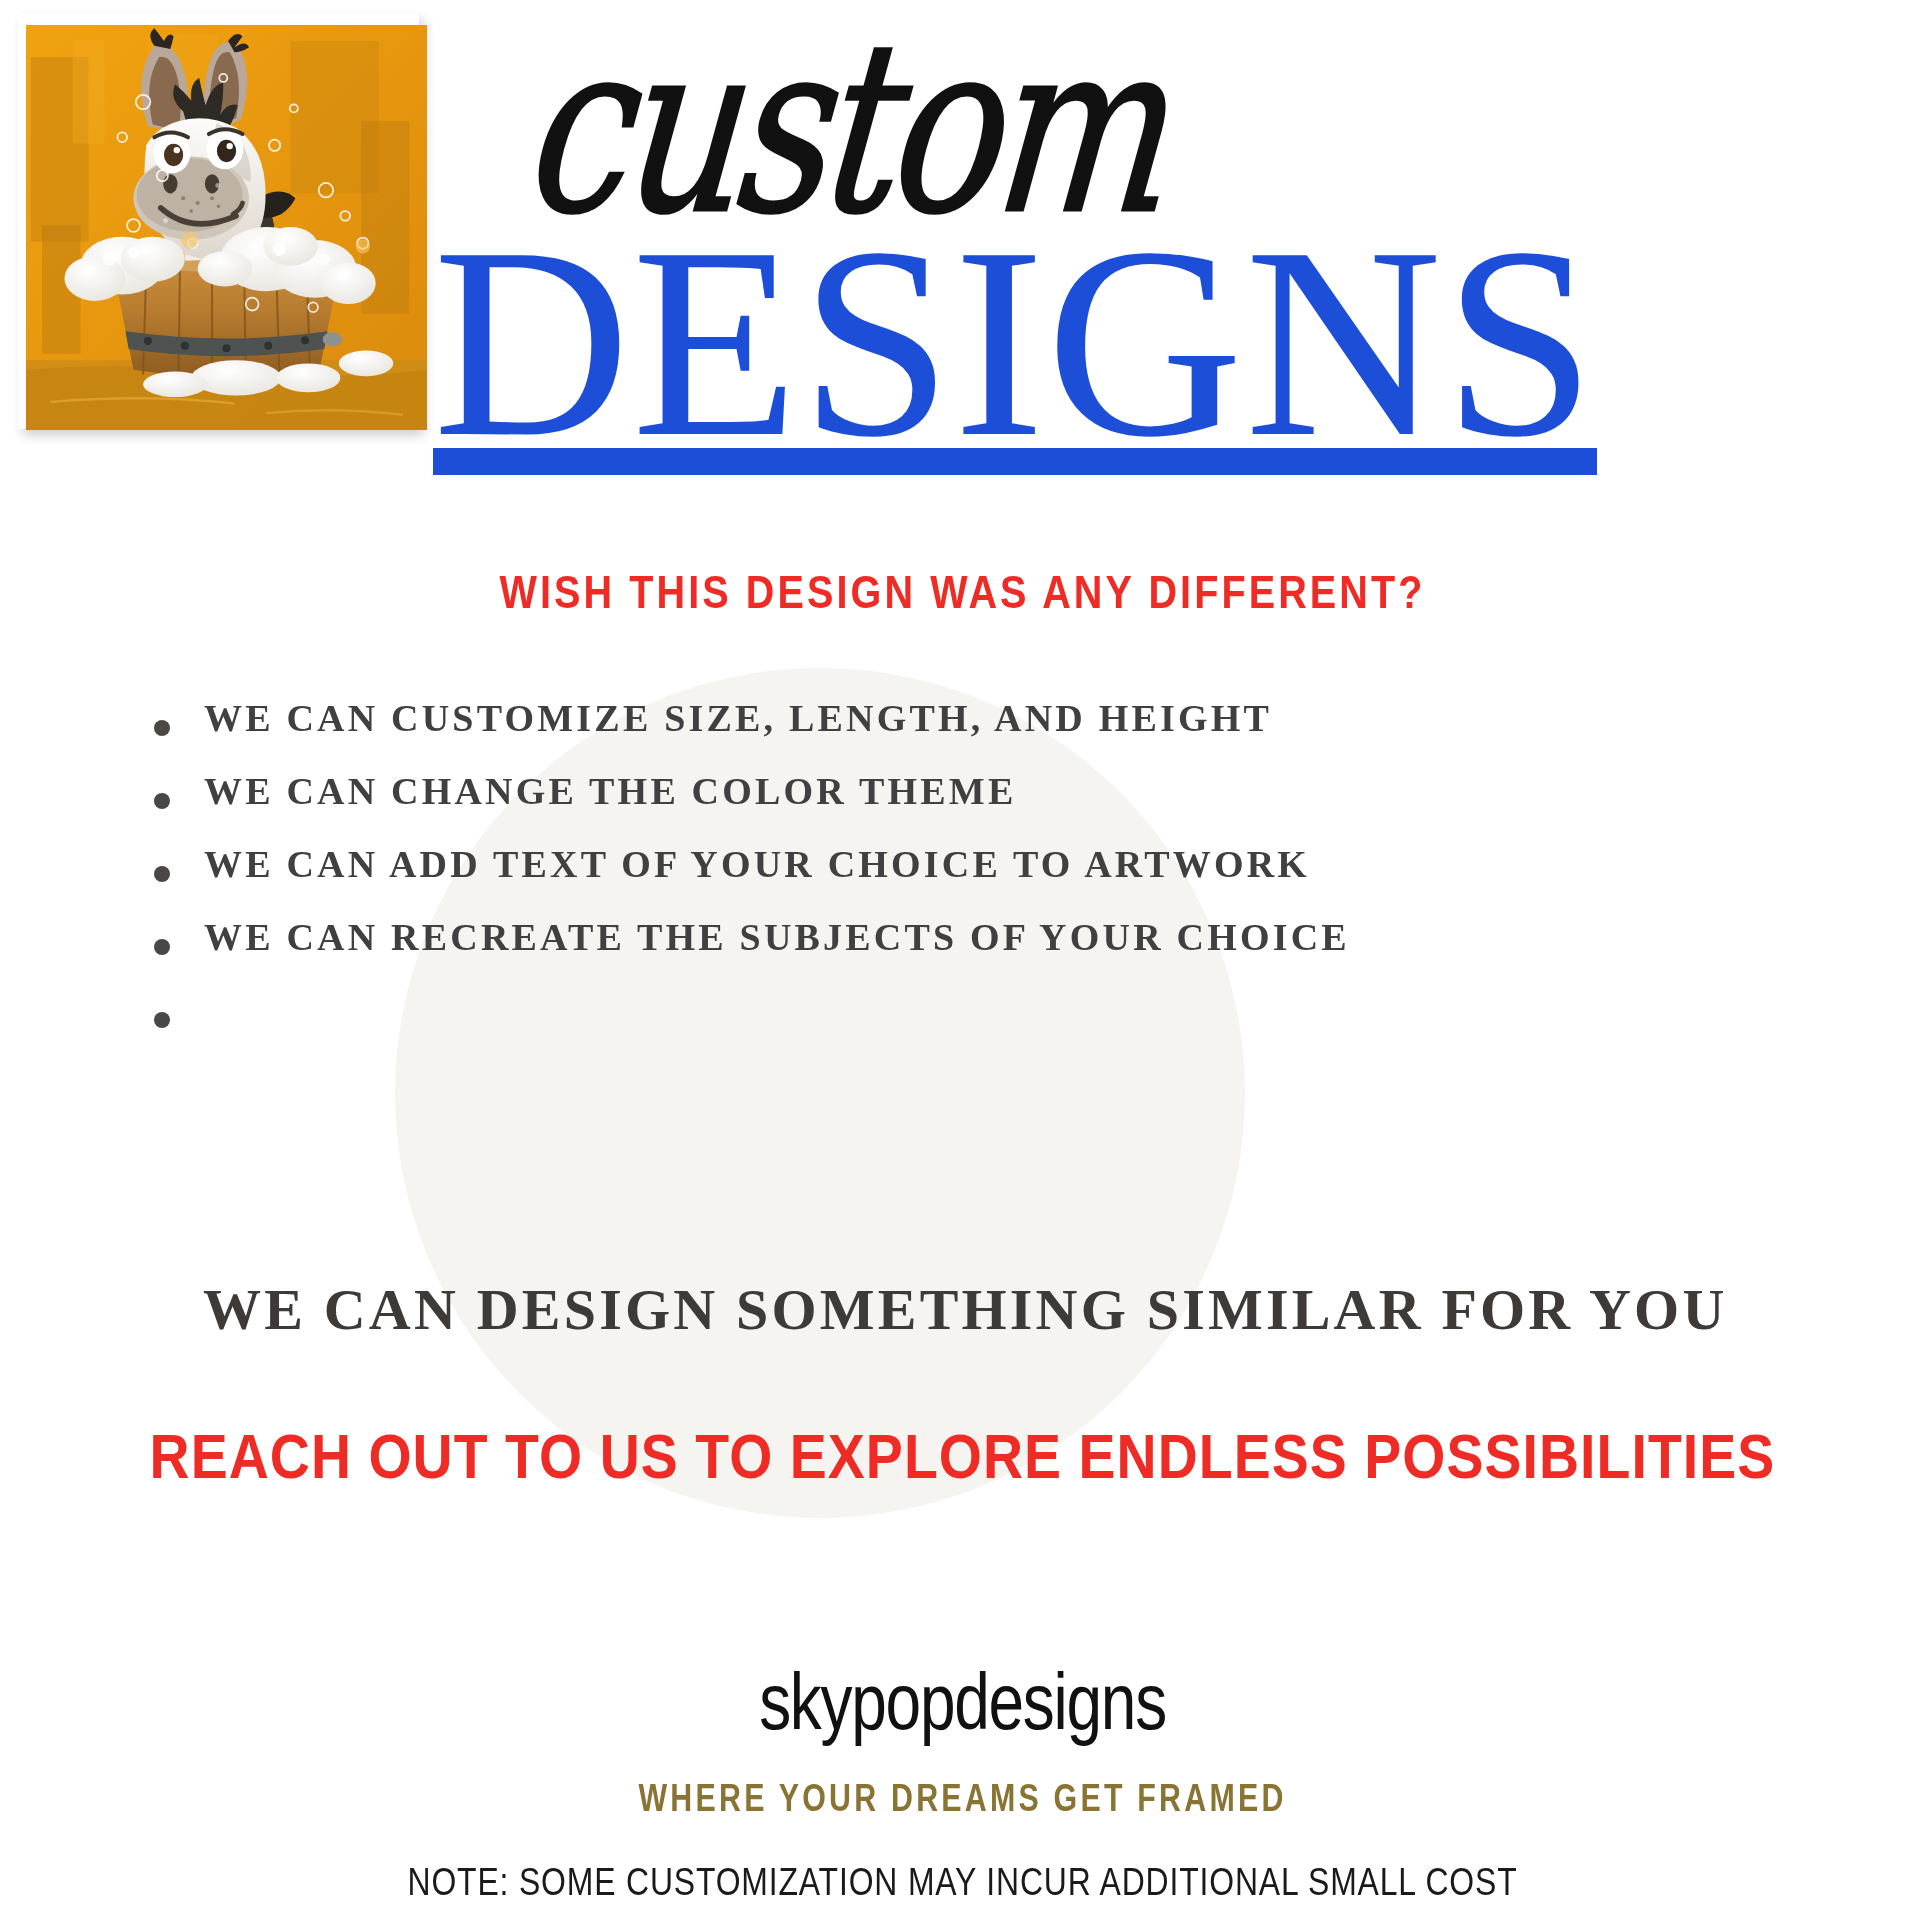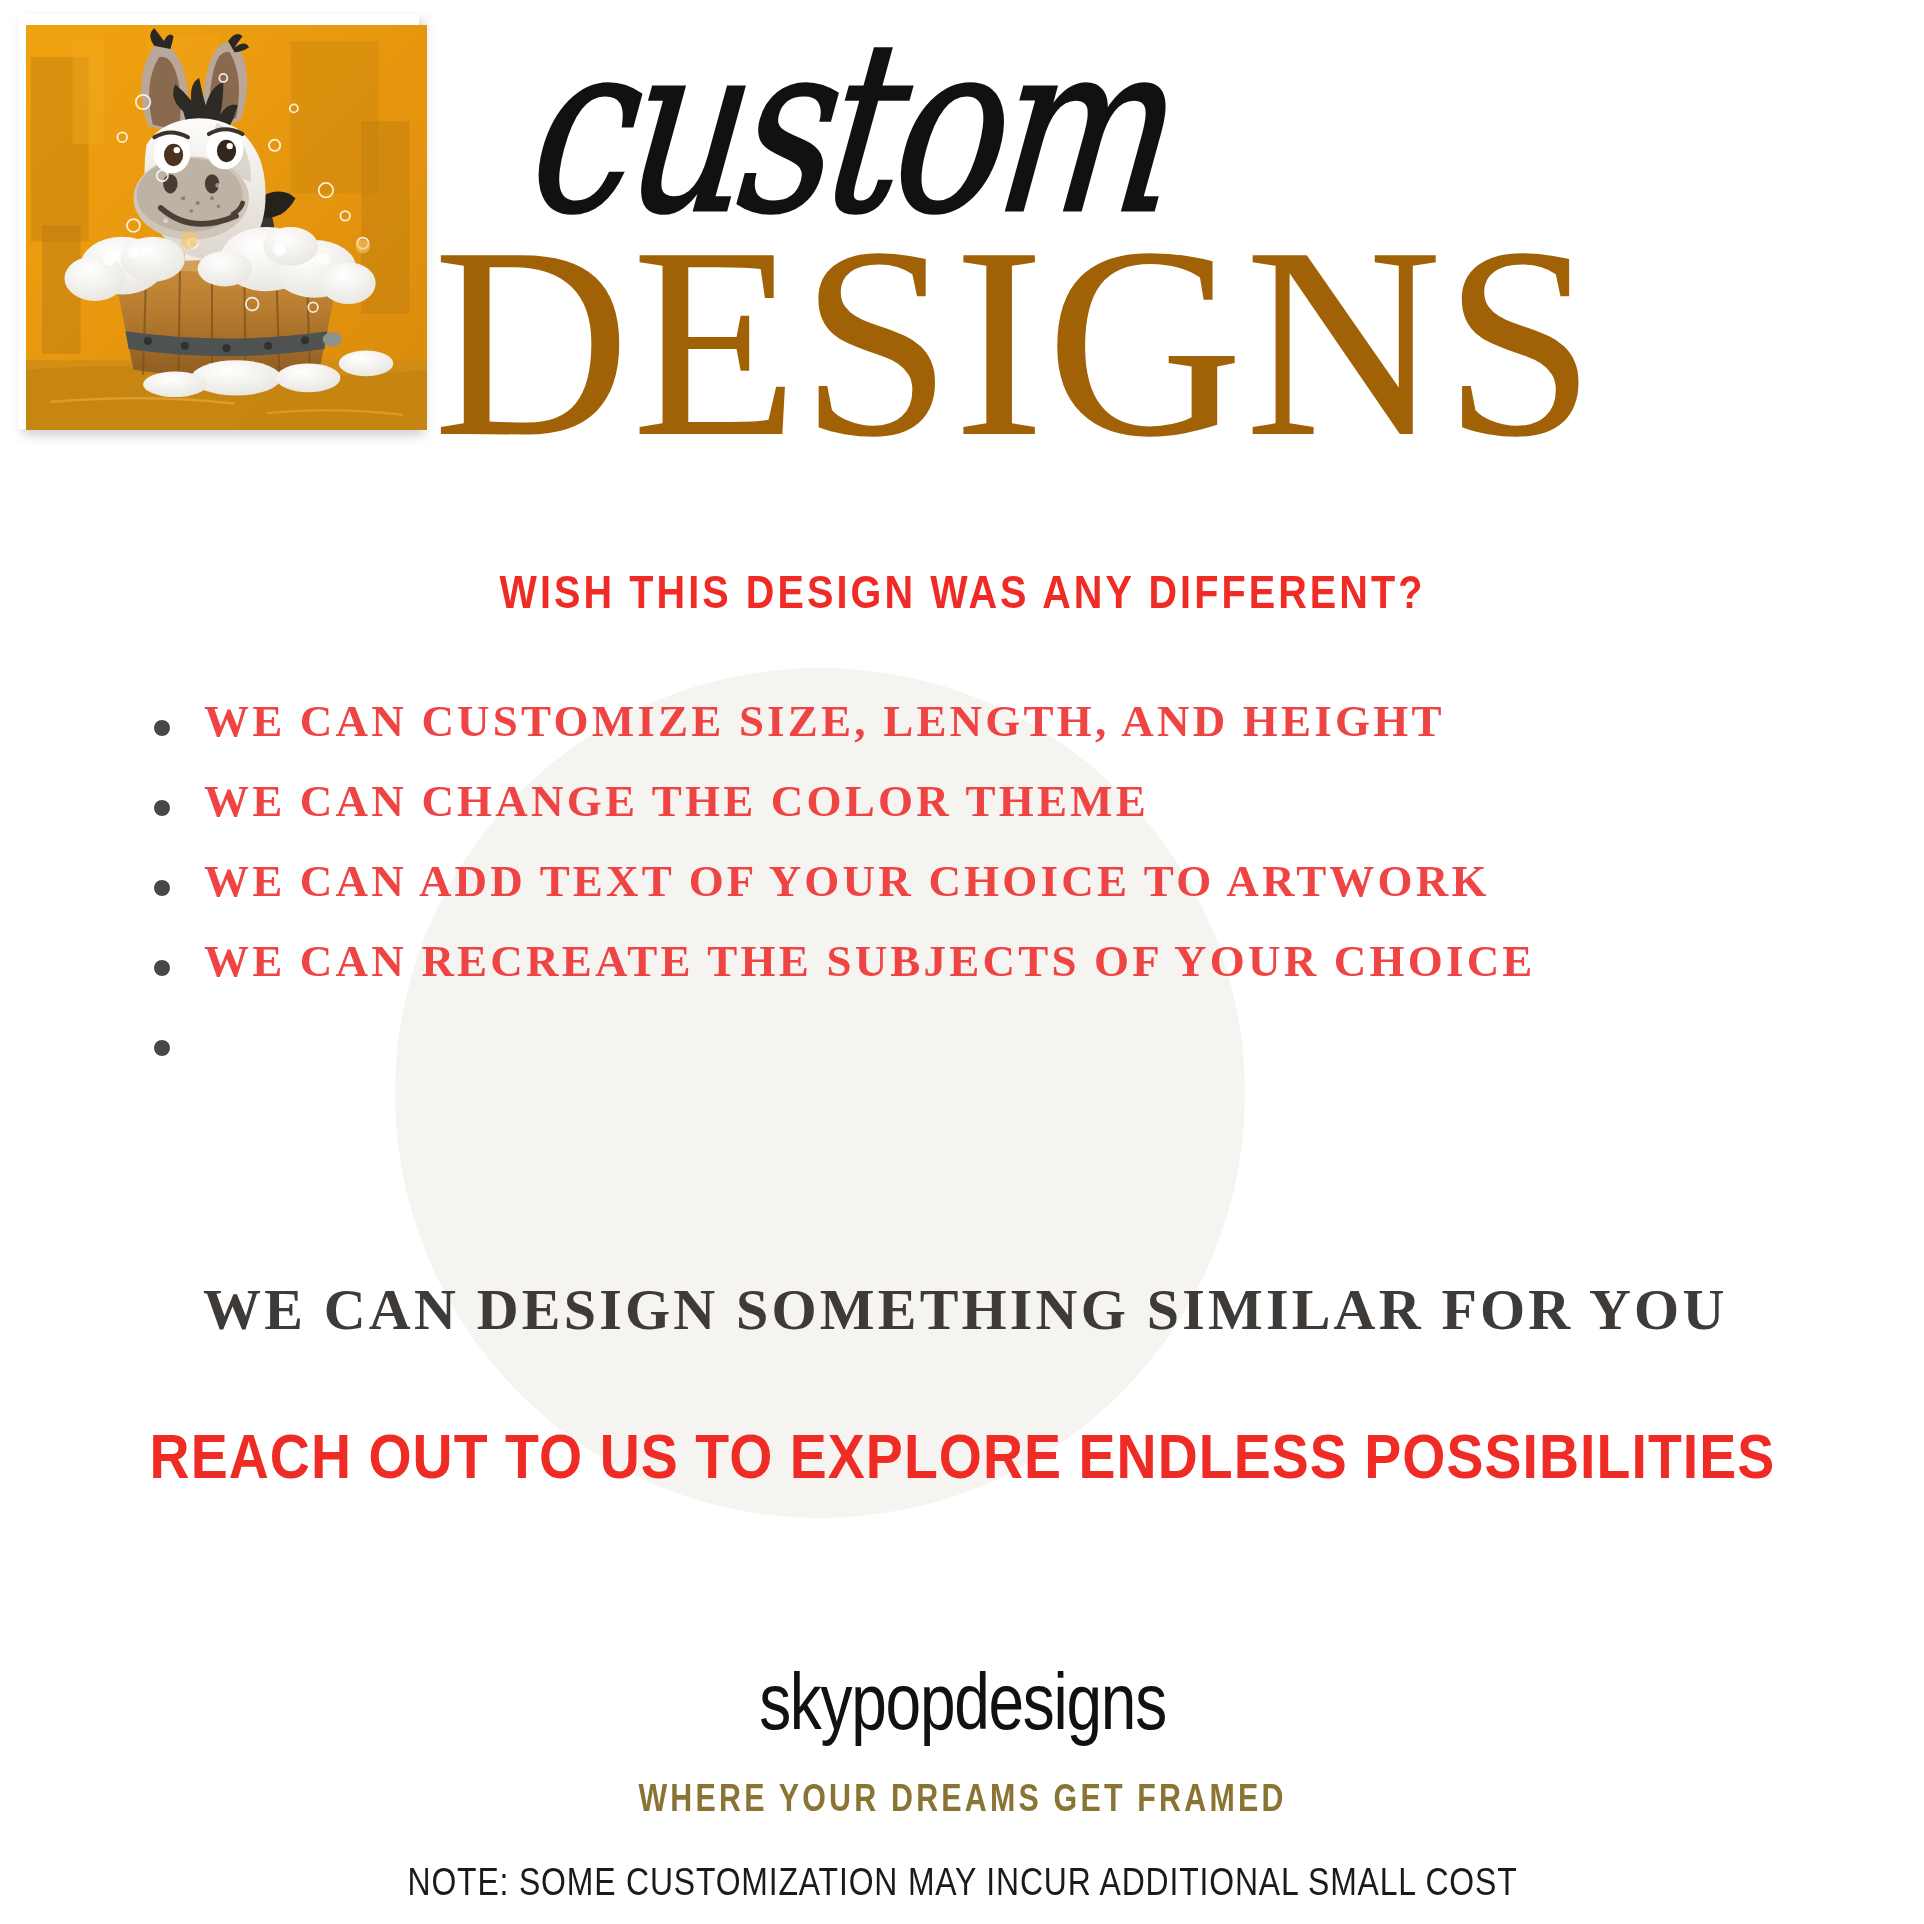--- a/index.html
+++ b/index.html
@@ -85,25 +85,26 @@
     transform: skewX(-7deg) scaleY(1.18) scaleX(0.92);
     transform-origin: left center;
     display: inline-block;
     -webkit-text-stroke: 2.4px #111111;
   }
   .designs-word {
     font-family: "Liberation Serif", "DejaVu Serif", serif;
     font-weight: 400;
     font-size: 273px;
     line-height: 0.82;
-    color: #a16207;
+    color: #1d4ed8;
     letter-spacing: 1.6px;
     margin-left: -16px;
     margin-top: 8px;
     display: block;
+    text-decoration: underline;
   }
 
   
   .red-subhead {
     position: absolute;
     left: 0;
     top: 565px;
     width: 1925px;
     text-align: center;
     z-index: 2;
@@ -127,24 +128,24 @@
     list-style: none;
     margin: 0;
     padding: 0;
   }
   .bullets li {
     position: relative;
     padding-left: 56px;
     margin-bottom: 35px;
     font-family: "Liberation Serif", "DejaVu Serif", serif;
     font-weight: 700;
-    font-size: 45px;
+    font-size: 38px;
     line-height: 1.0;
     letter-spacing: 3.2px;
-    color: #ef4444;
+    color: #404040;
     white-space: nowrap;
   }
   .bullets li .dot {
     position: absolute;
     left: 6.4px;
     top: 21px;
     width: 16px;
     height: 16px;
     border-radius: 50%;
     background: #4b4745;

